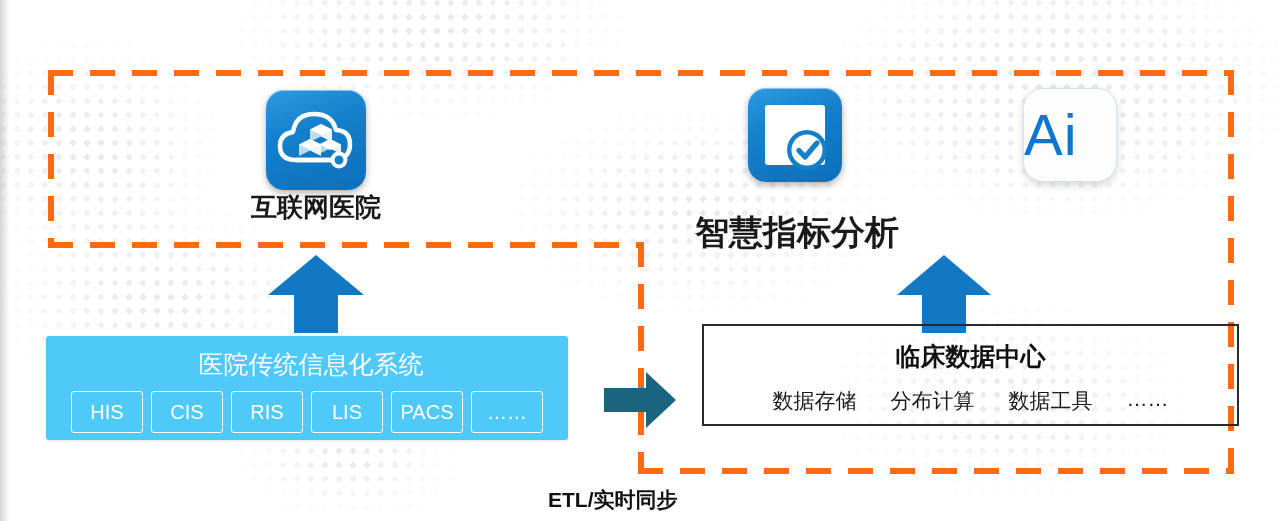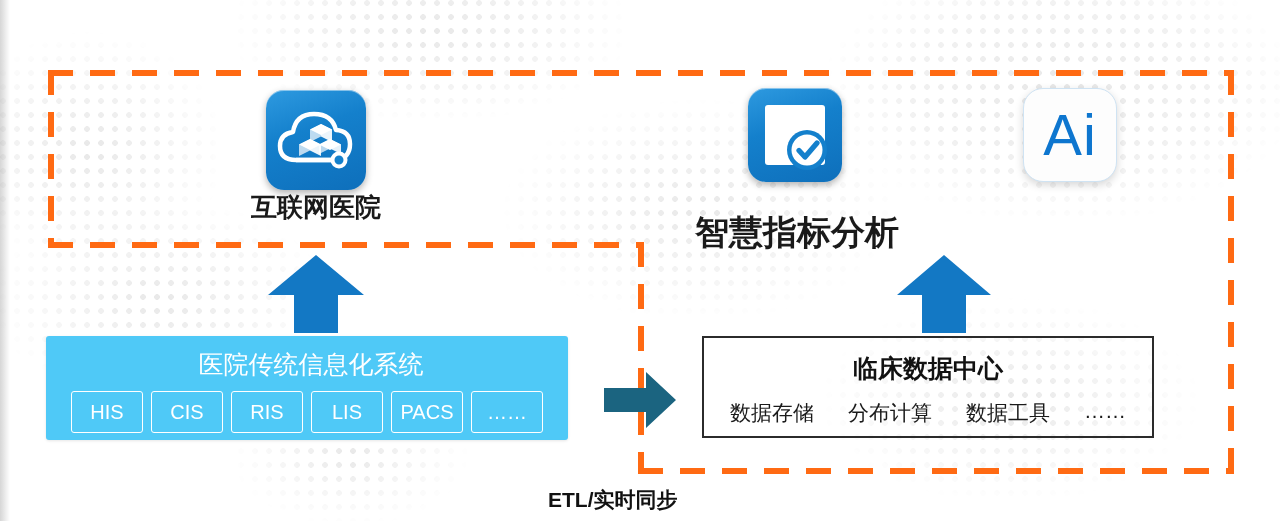--- a/index.html
+++ b/index.html
@@ -255,21 +255,21 @@
 
         <circle cx="59" cy="62" r="20" fill="#1480cc"></circle>
         <circle cx="59" cy="62" r="15.5" fill="#ffffff"></circle>
         <path d="M51 62.5 L57 69 L69 55" stroke="#1480cc" stroke-width="5.2" fill="none" stroke-linecap="round" stroke-linejoin="round"></path>
       </svg>
     </div>
     <div class="node-label" style="font-size:34px; margin-top:28px;">智慧指标分析</div>
   </div>
 
   <div class="node" style="left:970px; top:88px; width:200px;">
-    <div class="icon-tile icon-white" style="width:92px; height:92px; margin:0 auto; display:flex; align-items:center; justify-content:center; border-radius:20px;">
+    <div class="icon-tile icon-white" style="width:92px; height:92px; margin:0 auto; display:flex; align-items:center; border-radius:20px;">
       <span class="ai-text" style="font-size:58px;">Ai</span>
     </div>
   </div>
 
   <div class="arrow-up" style="left:268px; top:255px;">
     <svg width="96" height="78" viewBox="0 0 96 78">
       <path d="M48 0 L96 40 L70 40 L70 78 L26 78 L26 40 L0 40 Z" fill="#1378C4"></path>
     </svg>
   </div>
 
@@ -290,21 +290,21 @@
     <div class="legacy-chips" style="margin-top:14px;">
       <div class="chip">HIS</div>
       <div class="chip">CIS</div>
       <div class="chip">RIS</div>
       <div class="chip">LIS</div>
       <div class="chip">PACS</div>
       <div class="chip">……</div>
     </div>
   </div>
 
-  <div class="cdc-box" style="left:702px; top:336px; width:452px; height:102px;">
+  <div class="cdc-box" style="left:702px; top:324px; width:537px; height:102px;">
     <div class="cdc-title" style="margin-top:14px;">临床数据中心</div>
     <div class="cdc-items" style="margin-top:14px;">
       <span>数据存储</span>
       <span>分布计算</span>
       <span>数据工具</span>
       <span>……</span>
     </div>
   </div>
 
   <div class="etl-label" style="left:548px; top:486px;">ETL/实时同步</div>

